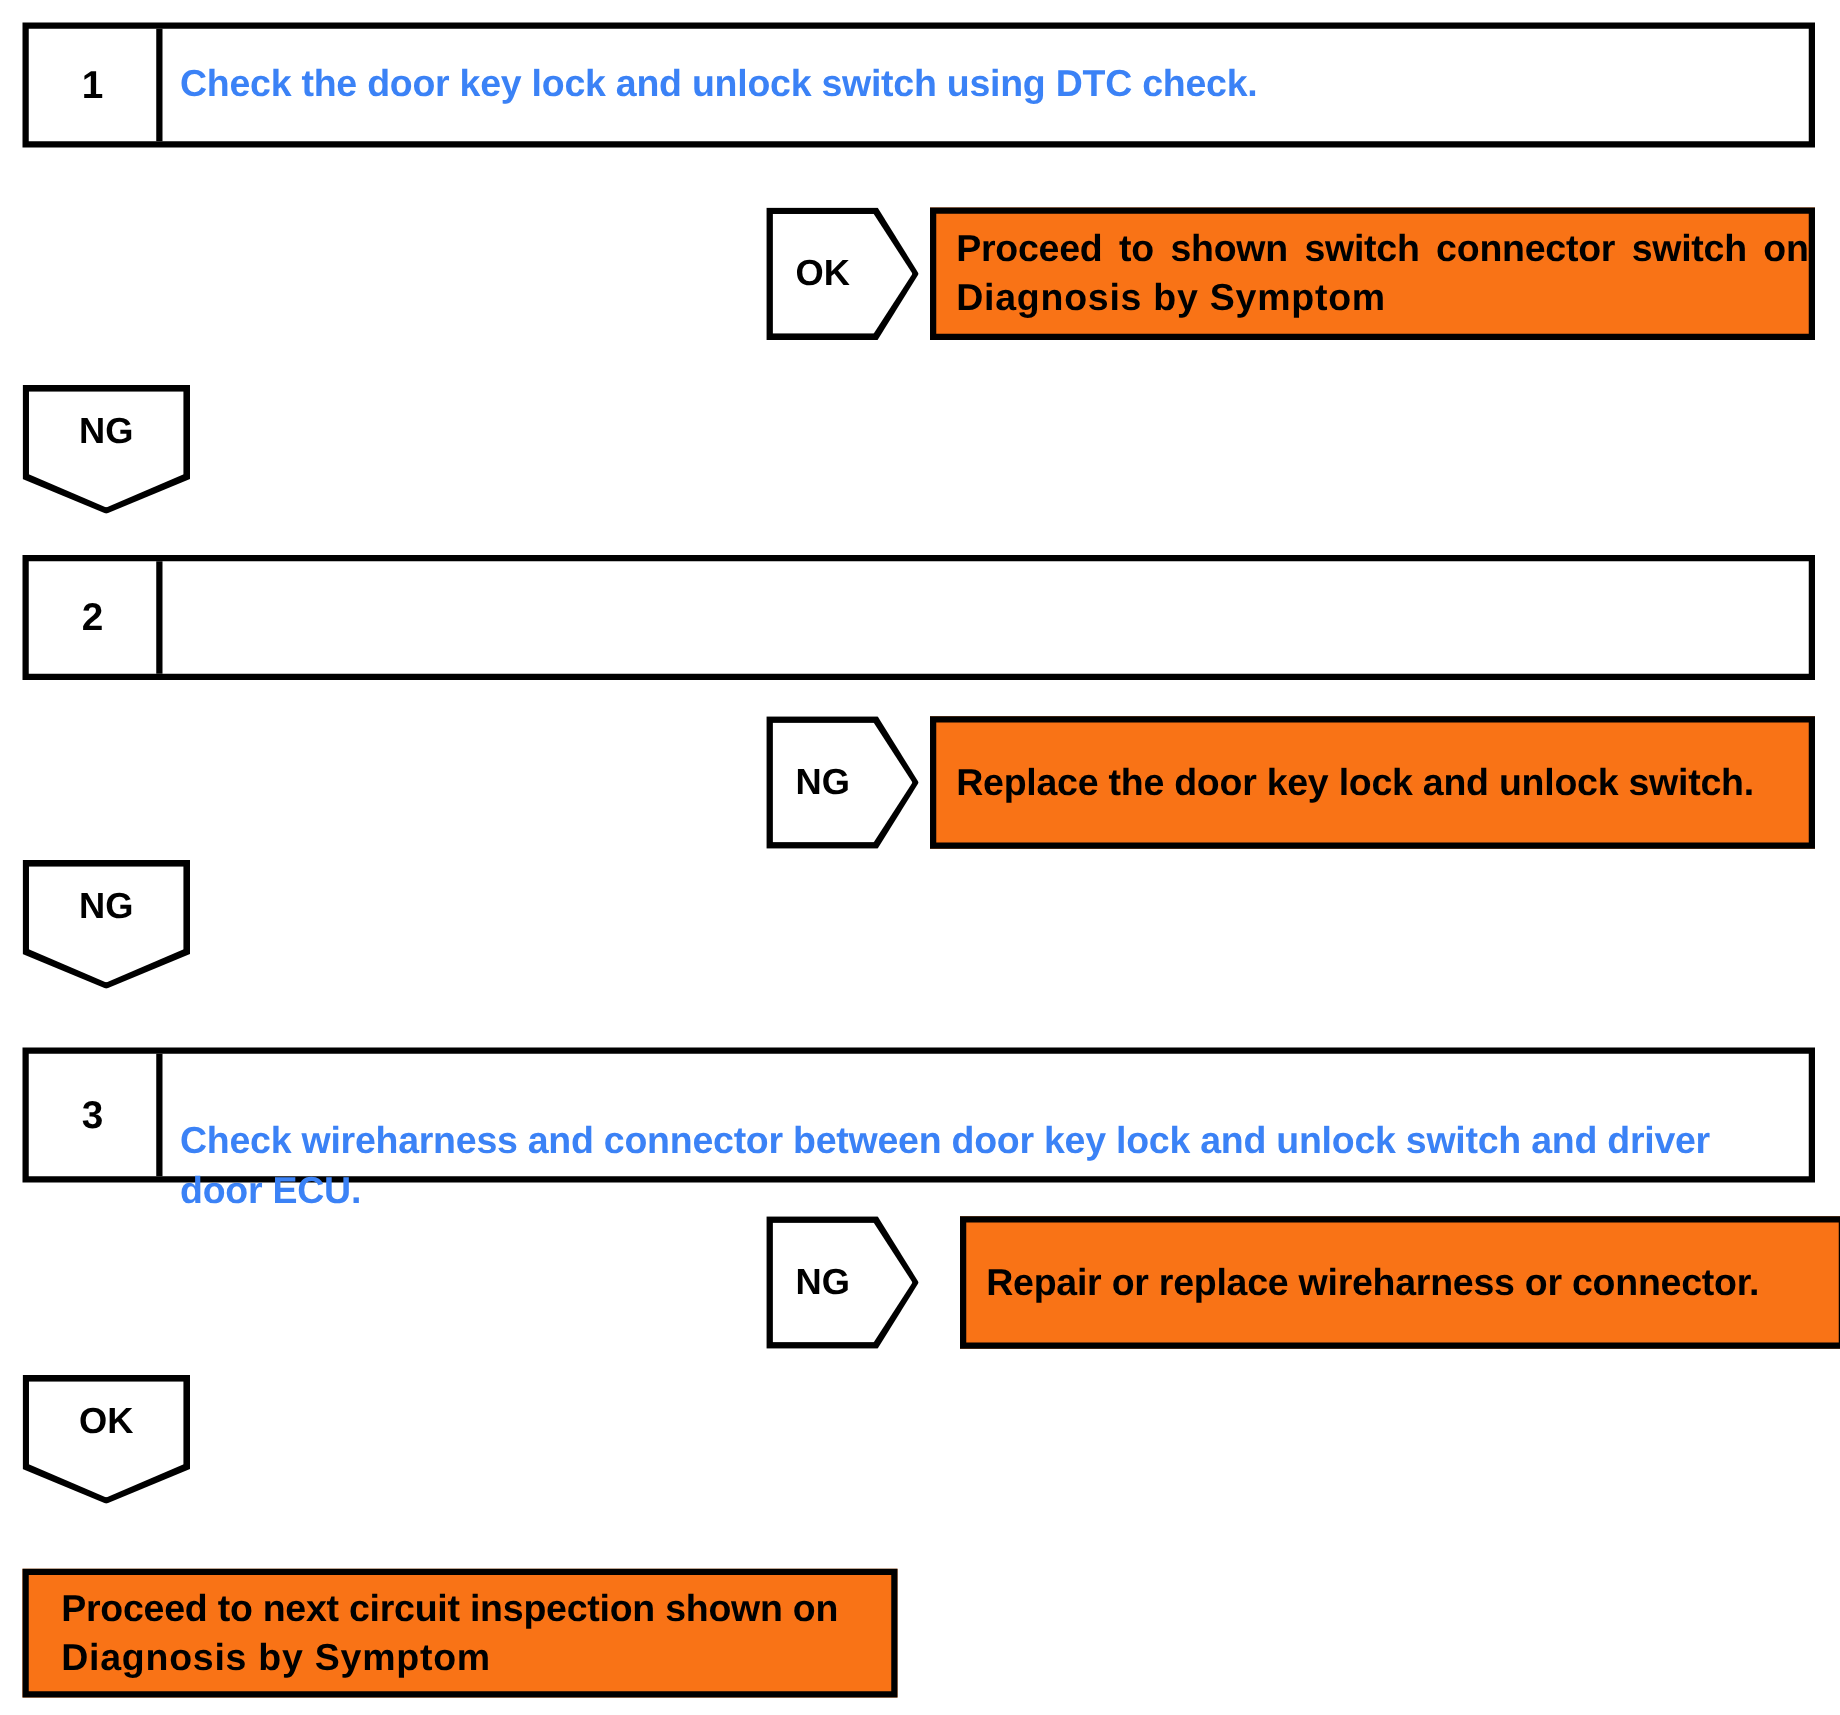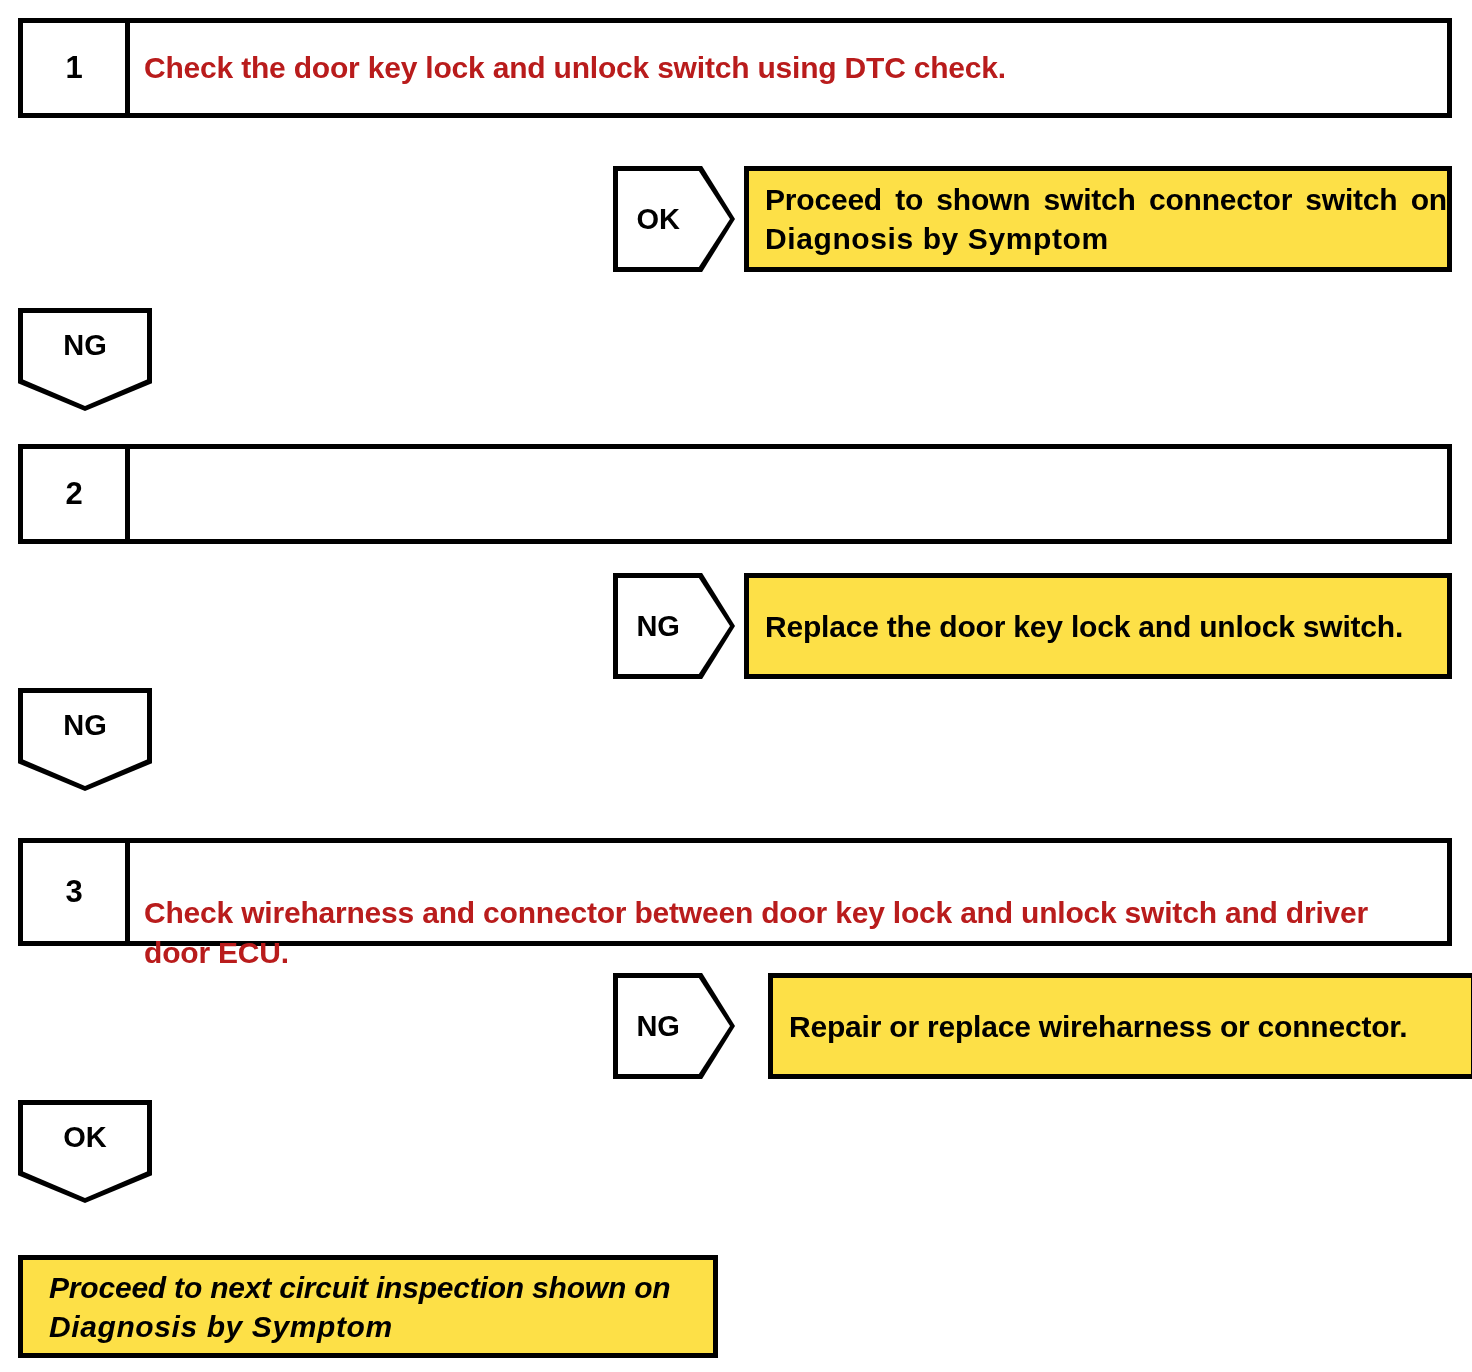--- a/index.html
+++ b/index.html
@@ -43,31 +43,31 @@
   .step-text {
     flex: 1 1 auto;
     display: flex;
     align-items: center;
     padding-left: 14px;
     padding-right: 14px;
   }
   .step-text span {
     font-size: 30px;
     font-weight: bold;
-    color: #b91c1c;
+    color: #3b82f6;
     line-height: 1.32;
     letter-spacing: -0.2px;
   }
 
   
   .result-box {
     position: absolute;
     box-sizing: border-box;
     border: 5px solid #000000;
-    background: #fde047;
+    background: #f97316;
     display: flex;
     align-items: center;
   }
   .result-box .result-text {
     padding-left: 16px;
     padding-right: 12px;
     font-size: 30px;
     font-weight: bold;
     color: #000000;
     line-height: 1.30;
@@ -220,19 +220,19 @@
   <div class="result-box" style="left:744px; top:973px; width:708px; height:106px;margin-left:24px;">
     <div class="result-text">Repair or replace wireharness or connector.</div>
   </div>
 
   <div class="arrow-down" style="left:18px; top:1100px; width:134px; height:103px;">
     <div class="inner"></div>
     <div class="arrow-label">OK</div>
   </div>
 
   <div class="result-box" style="left:18px; top:1255px; width:700px; height:103px;">
-    <div class="result-text" style="padding-left:26px;font-style:italic;">
+    <div class="result-text" style="padding-left:26px;">
       <div>Proceed to next circuit inspection shown on</div>
       <div style="letter-spacing:0.6px;">Diagnosis by Symptom</div>
     </div>
   </div>
 
 </div>
 
 </body></html>

